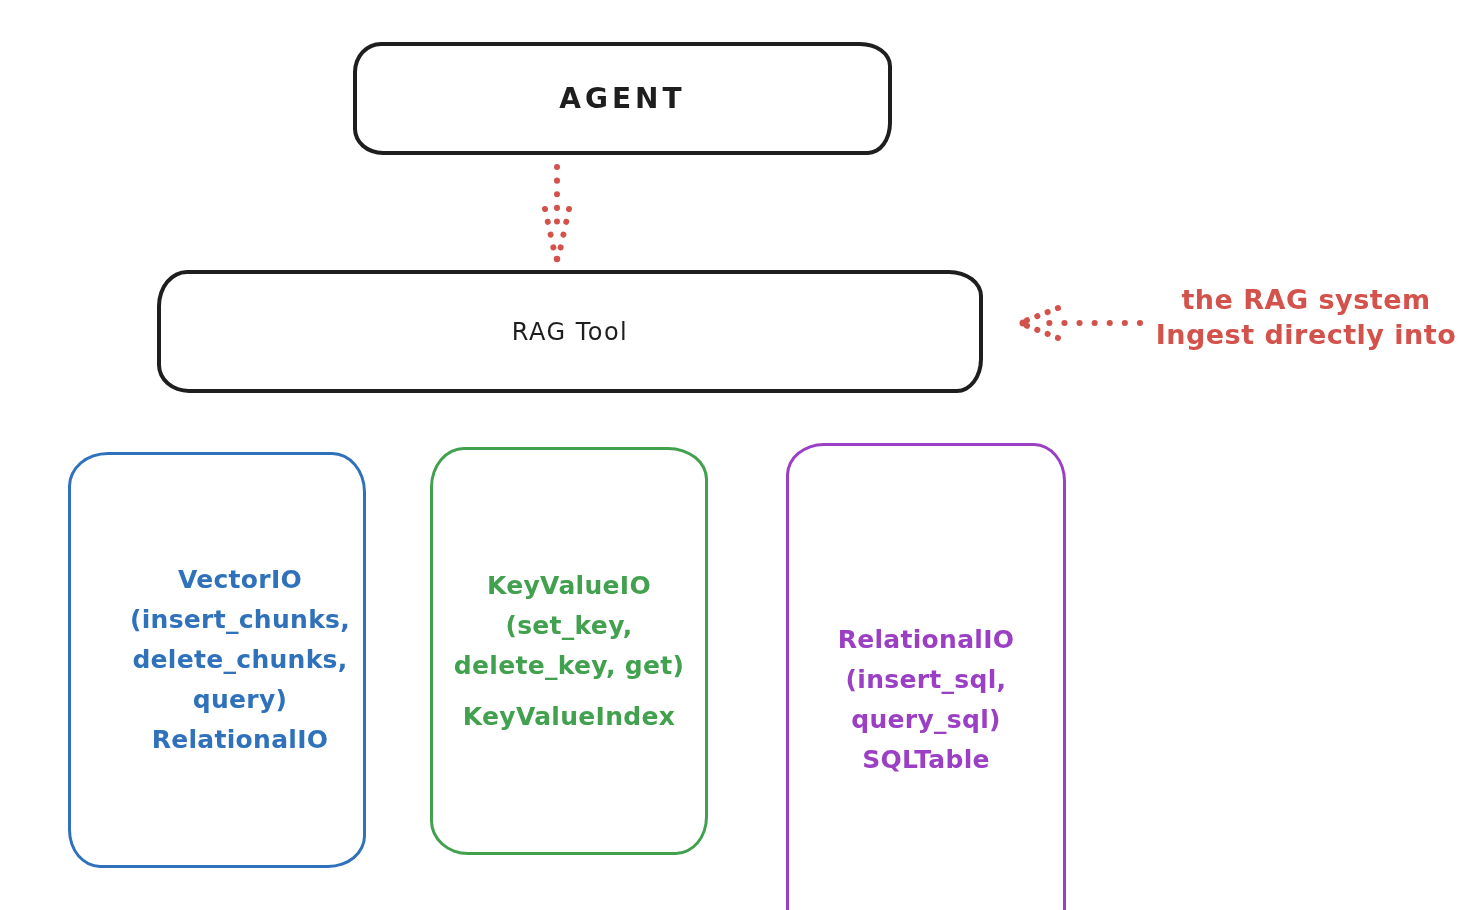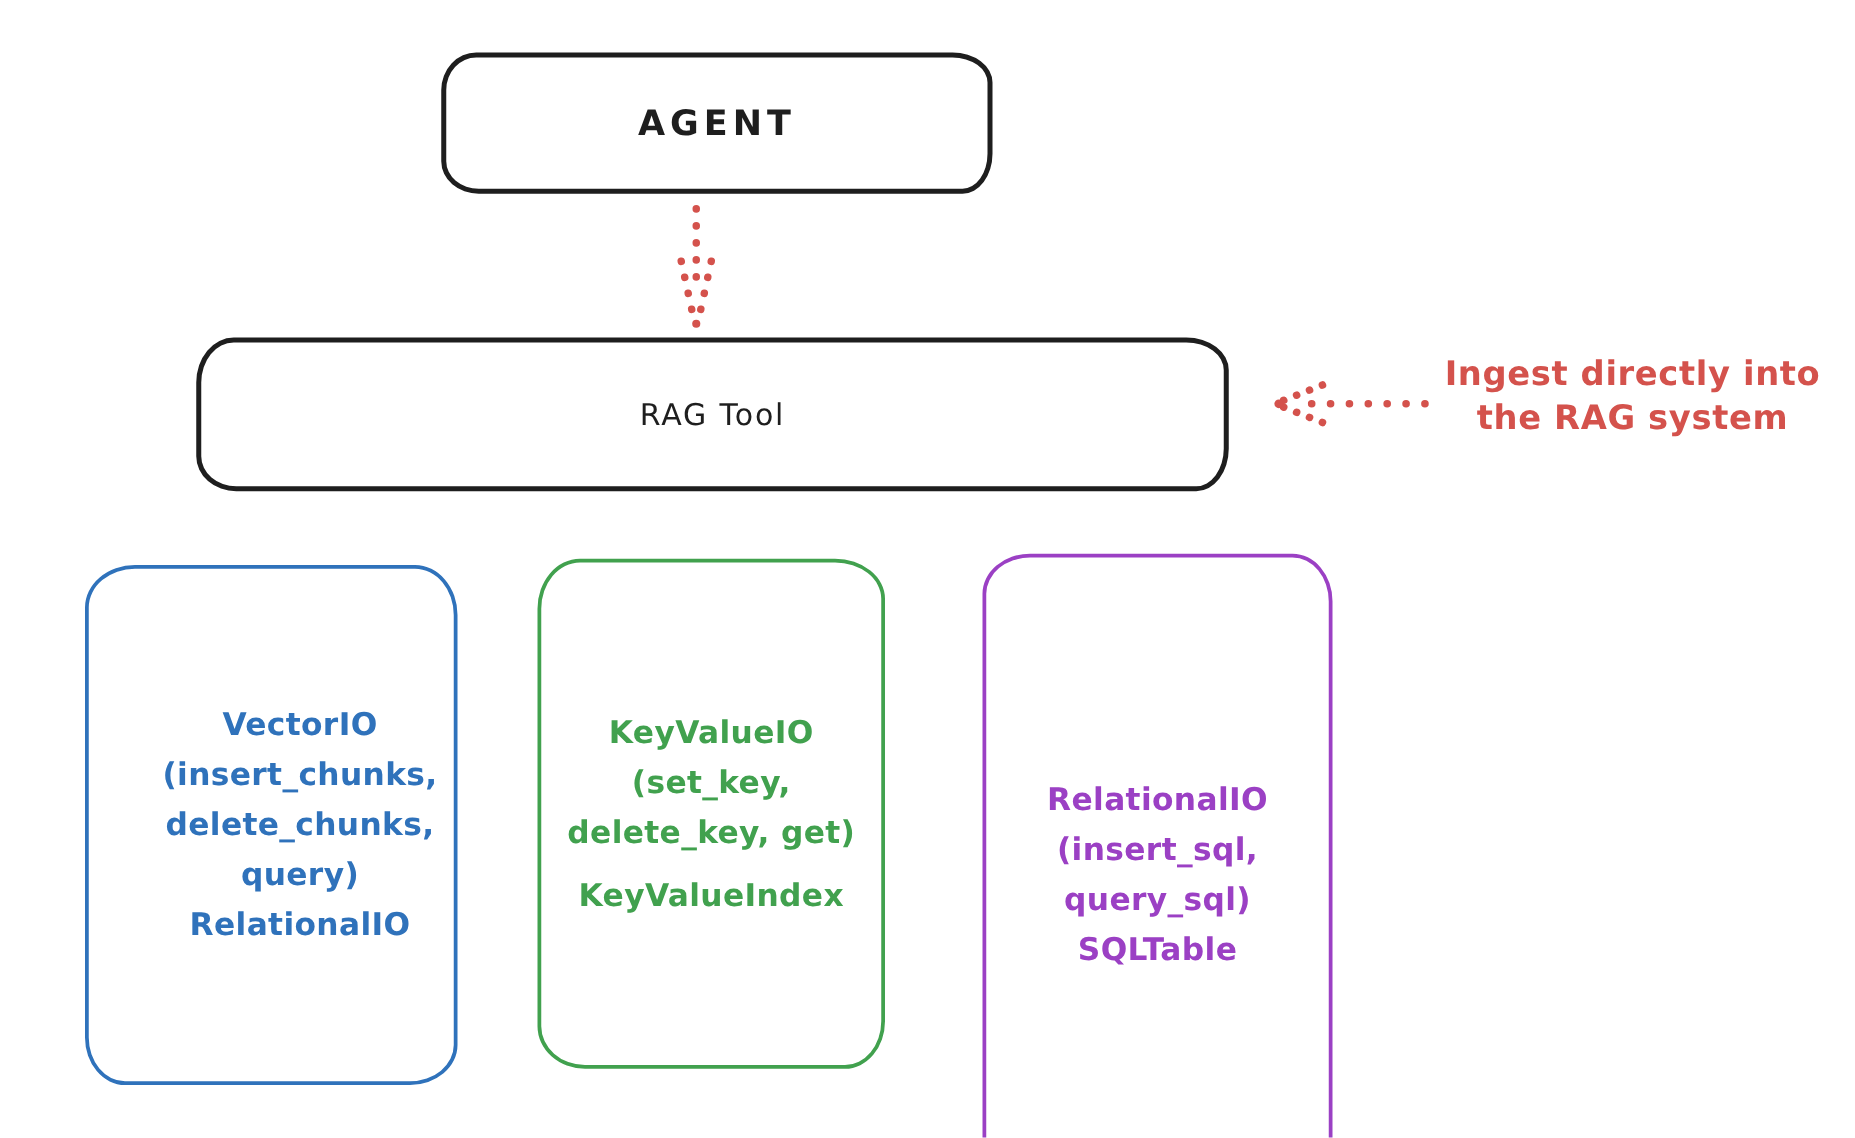--- a/index.html
+++ b/index.html
@@ -25,21 +25,21 @@
   .sketch-box {
     position: absolute;
     border: 4px solid var(--stroke);
     background: transparent;
     display: flex;
     align-items: center;
     justify-content: center;
   }
   .agent-box {
     left: 353px; top: 42px;
-    width: 441px; height: 113px;
+    width: 539px; height: 113px;
     border-radius: 28px 32px 24px 30px / 30px 24px 32px 26px;
   }
   .agent-box .box-label {
     font-size: 28px;
     font-weight: 700;
     letter-spacing: 4px;
     color: var(--stroke);
   }
   .rag-box {
     left: 157px; top: 270px;
@@ -135,22 +135,22 @@
   </div>
 
   <svg class="arrow arrow-left" width="132" height="44" viewBox="0 0 132 44">
     <line x1="128" y1="21" x2="30" y2="21" stroke-width="6" stroke-dasharray="0.1 15"></line>
     <line x1="46" y1="6" x2="13" y2="19" stroke-width="6" stroke-dasharray="0.1 11"></line>
     <line x1="46" y1="36" x2="13" y2="23" stroke-width="6" stroke-dasharray="0.1 11"></line>
     <line x1="11" y1="21" x2="11" y2="21" stroke-width="7" stroke-dasharray="0.1 11"></line>
   </svg>
 
   <div class="annotation">
+    <div>the RAG system</div>
     <div>Ingest directly into</div>
-    <div>the RAG system</div>
   </div>
 
   <div class="io-box io-box-vector" style="border-color: rgb(47, 114, 187); color: rgb(47, 114, 187);">
     <div class="io-body">VectorIO
 (insert_chunks,
 delete_chunks,
 query)</div>
     <div class="io-index">RelationalIO</div>
   </div>
 

